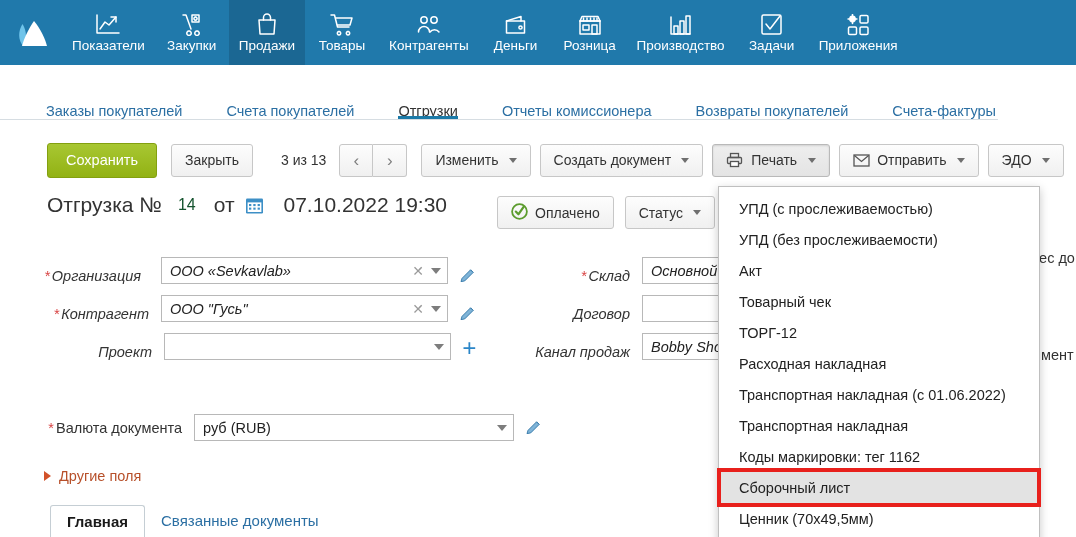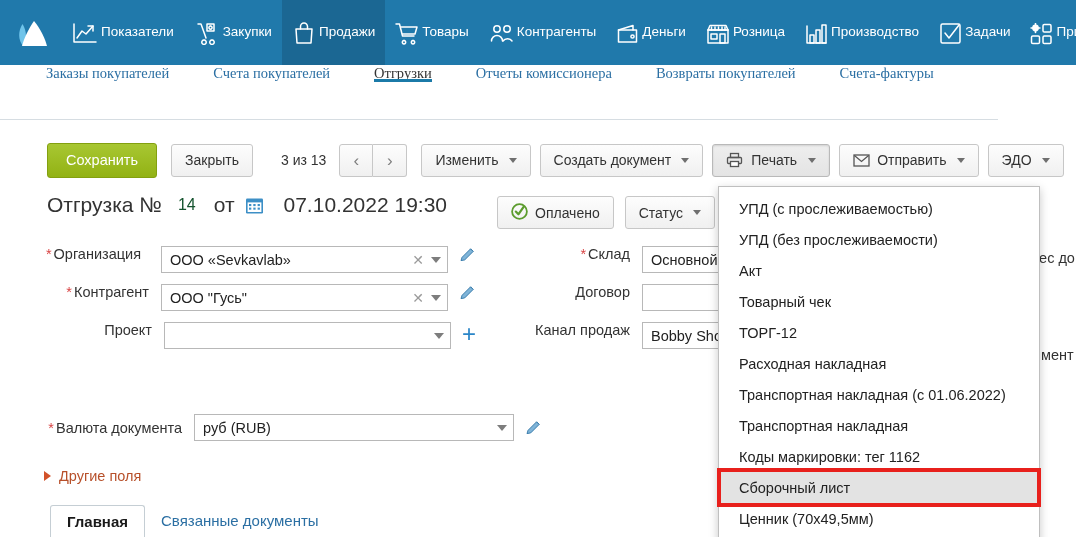--- a/index.html
+++ b/index.html
@@ -20,44 +20,43 @@
     width: 1076px; height: 65px;
     background: #2079ab;
     display: flex; align-items: stretch;
   }
   .logo-cell {
     width: 62px; display: flex; align-items: center; justify-content: center;
     flex: 0 0 62px;
   }
   .nav-items { display: flex; align-items: stretch; flex: 1 1 auto; }
   .nav-item {
-    display: flex; align-items: center; justify-content: center;
+    display: flex; flex-direction: column; align-items: center; justify-content: center;
     gap: 3px;
     padding: 5px 10px 6px 10px;
     min-width: 74px;
     color: #ffffff;
     cursor: pointer;
     position: relative;
   }
   .nav-item.active { background: #1b6793; }
   .nav-label {
     font-size: 13.5px; color: #ffffff; white-space: nowrap; line-height: 1.1;
   }
   .nav-icon { height: 26px; display: flex; align-items: flex-end; justify-content: center; }
   .nav-icon svg { display: block; }
 
   
   .subnav {
     position: absolute; top: 65px; left: 0;
     width: 998px; height: 55px;
     background: #ffffff;
     border-bottom: 1px solid #d6dde2;
-    display: flex; align-items: flex-start;
+    display: flex; align-items: flex-end;
     padding-left: 24px;
-    font-family: Liberation Serif, serif;
   }
   .subnav-item {
     display: flex; align-items: center;
     padding: 0 22px;
     font-size: 14.5px;
     color: #2b6fa3;
     cursor: pointer;
     white-space: nowrap;
     position: relative;
   }
@@ -129,21 +128,21 @@
     font-size: 16px; color: #14532d; margin-left: 16px; margin-right: 18px;
   }
   .doctitle .ot { font-size: 21px; color: #333333; margin-right: 10px; }
   .doctitle .date { font-size: 21px; color: #333333; margin-left: 20px; white-space: nowrap; }
   .status-row { position: absolute; top: 196px; left: 497px; display: flex; gap: 11px; }
   .chk-circle { display: inline-block; }
 
   
   .form-left { position: absolute; top: 246px; left: 36px; width: 440px; }
   .form-right { position: absolute; top: 246px; left: 500px; width: 560px; }
-  .frow { display: flex; align-items: flex-start; height: 38px; }
+  .frow { display: flex; align-items: flex-end; height: 38px; font-style: italic; }
   .flabel {
     font-size: 14.5px; color: #333333; text-align: right;
     white-space: nowrap; position: relative;
   }
   .form-left .flabel { width: 118px; }
   .form-right .flabel { width: 130px; }
   .req { color: #d84343; margin-right: 2px; }
   .fctrl { margin-left: 12px; position: relative; }
   .inputbox {
     height: 27px;

